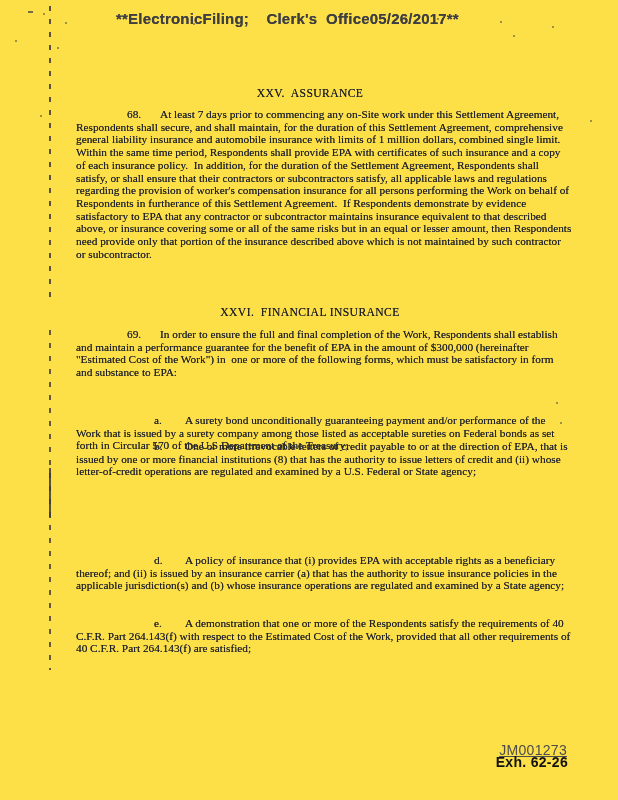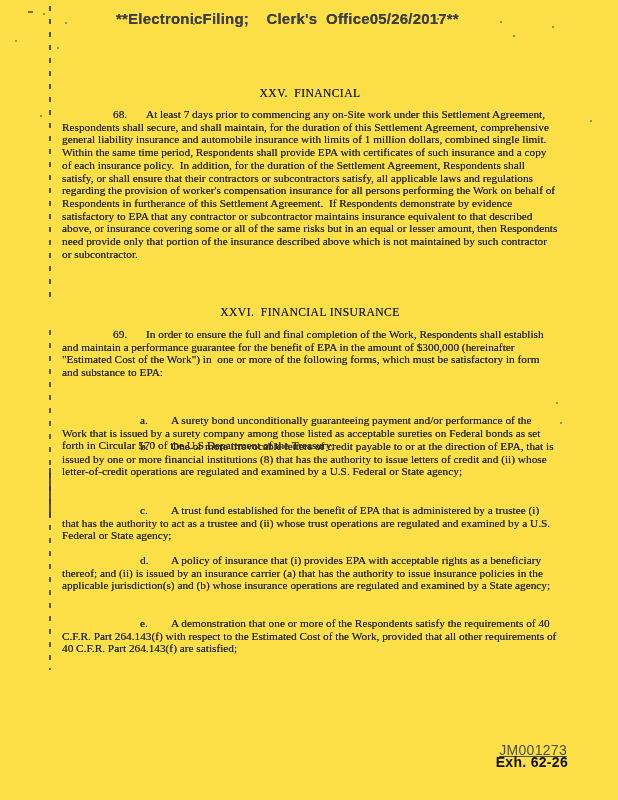--- a/index.html
+++ b/index.html
@@ -38,21 +38,21 @@
     width: 496px;
     text-align: center;
     font-size: 11.6px;
     letter-spacing: 0.4px;
     white-space: pre;
     color: #1f1f1f;
     text-shadow: 0 0 0.5px #444;
   }
   .para {
     position: absolute;
-    left: 62px;
+    left: 76px;
     width: 496px;
     font-size: 11.3px;
     line-height: 12.7px;
     white-space: pre-wrap;
     text-shadow: 0 0 0.5px #4a4a4a;
     margin: 0;
   }
   .p-num { text-indent: 51px; }
   .p-num .lbl { display: inline-block; width: 33px; text-indent: 0; }
   .p-sub { text-indent: 78px; }
@@ -153,33 +153,32 @@
 <div id="page">
 
   <div class="dash-mark"></div>
   <div class="speck"></div>
   <div class="punch-line seg1"></div>
   <div class="punch-line seg2"></div>
   <div class="punch-solid"></div>
 
   <div class="header-stamp">**ElectronicFiling;    Clerk's  Office05/26/2017**</div>
 
-  <div class="heading" style="top:87px;">XXV.  FINANCIAL</div>
+  <div class="heading" style="top:87px;">XXV.  ASSURANCE</div>
 
   <p class="para p-num" style="top:108px;"><span class="lbl">68.</span><span>At least 7 days prior to commencing any on-Site work under this Settlement Agreement, Respondents shall secure, and shall maintain, for the duration of this Settlement Agreement, comprehensive general liability insurance and automobile insurance with limits of 1 million dollars, combined single limit.  Within the same time period, Respondents shall provide EPA with certificates of such insurance and a copy of each insurance policy.  In addition, for the duration of the Settlement Agreement, Respondents shall satisfy, or shall ensure that their contractors or subcontractors satisfy, all applicable laws and regulations regarding the provision of worker's compensation insurance for all persons performing the Work on behalf of Respondents in furtherance of this Settlement Agreement.  If Respondents demonstrate by evidence satisfactory to EPA that any contractor or subcontractor maintains insurance equivalent to that described above, or insurance covering some or all of the same risks but in an equal or lesser amount, then Respondents need provide only that portion of the insurance described above which is not maintained by such contractor or subcontractor.</span></p>
 
   <div class="heading" style="top:306px;">XXVI.  FINANCIAL INSURANCE</div>
 
   <p class="para p-num" style="top:328px;"><span class="lbl">69.</span><span>In order to ensure the full and final completion of the Work, Respondents shall establish and maintain a performance guarantee for the benefit of EPA in the amount of $300,000 (hereinafter "Estimated Cost of the Work") in  one or more of the following forms, which must be satisfactory in form and substance to EPA:</span></p>
 
   <p class="para p-sub" style="top:389px;margin-top:25px;"><span class="lbl">a.</span><span>A surety bond unconditionally guaranteeing payment and/or performance of the Work that is issued by a surety company among those listed as acceptable sureties on Federal bonds as set forth in Circular 570 of the U.S Department of the Treasury;</span></p>
 
   <p class="para p-sub" style="top:440px;"><span class="lbl">b.</span><span>One or more irrevocable letters of credit payable to or at the direction of EPA, that is issued by one or more financial institutions (8) that has the authority to issue letters of credit and (ii) whose letter-of-credit operations are regulated and examined by a U.S. Federal or State agency;</span></p>
 
-  <p class="para p-sub" style="top:504px;"><span class="lbl">c.</span><span>A trust fund established for the benefit of EPA that is administered by a trustee (i) that has the authority to act as a trustee and (ii) whose trust operations are regulated and examined by a U.S. Federal or State agency;</span></p>
 
   <p class="para p-sub" style="top:554px;"><span class="lbl">d.</span><span>A policy of insurance that (i) provides EPA with acceptable rights as a beneficiary thereof; and (ii) is issued by an insurance carrier (a) that has the authority to issue insurance policies in the applicable jurisdiction(s) and (b) whose insurance operations are regulated and examined by a State agency;</span></p>
 
   <p class="para p-sub" style="top:617px;font-family:Liberation Serif, serif;"><span class="lbl">e.</span><span>A demonstration that one or more of the Respondents satisfy the requirements of 40 C.F.R. Part 264.143(f) with respect to the Estimated Cost of the Work, provided that all other requirements of 40 C.F.R. Part 264.143(f) are satisfied;</span></p>
 
 
   <div class="bates">JM001273</div>
   <div class="exhibit">Exh. 62-26</div>
 
 </div>

